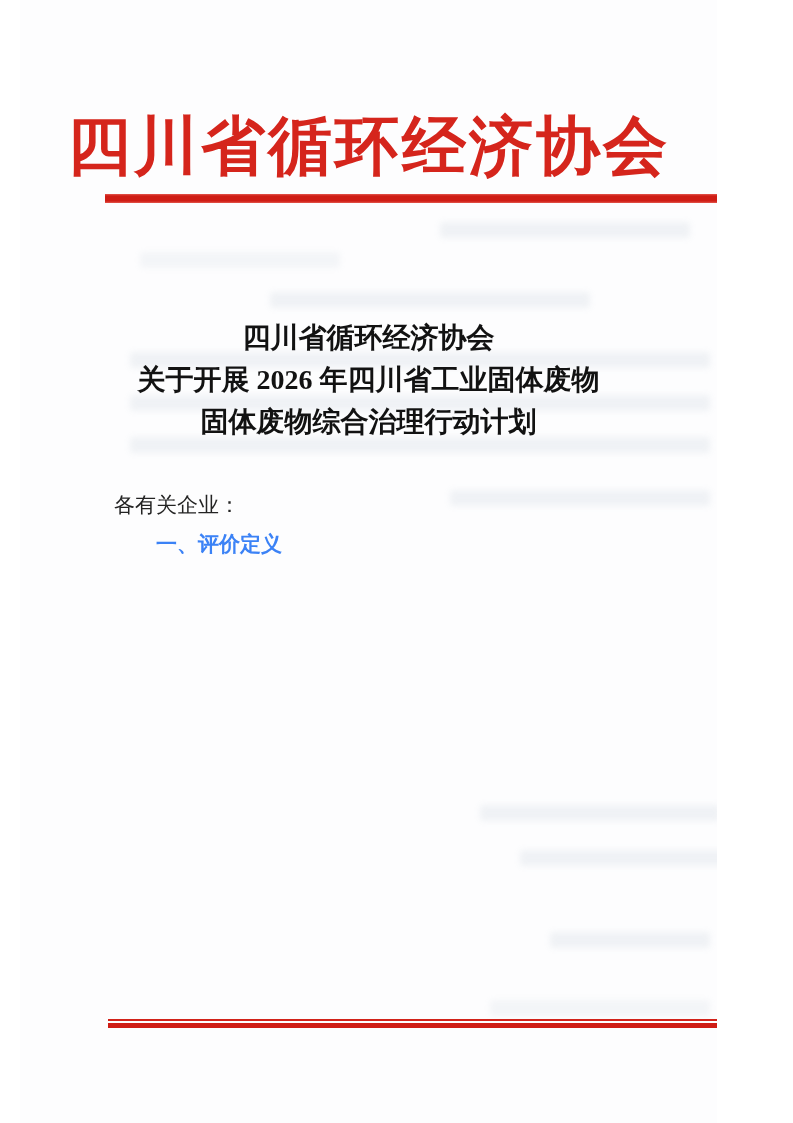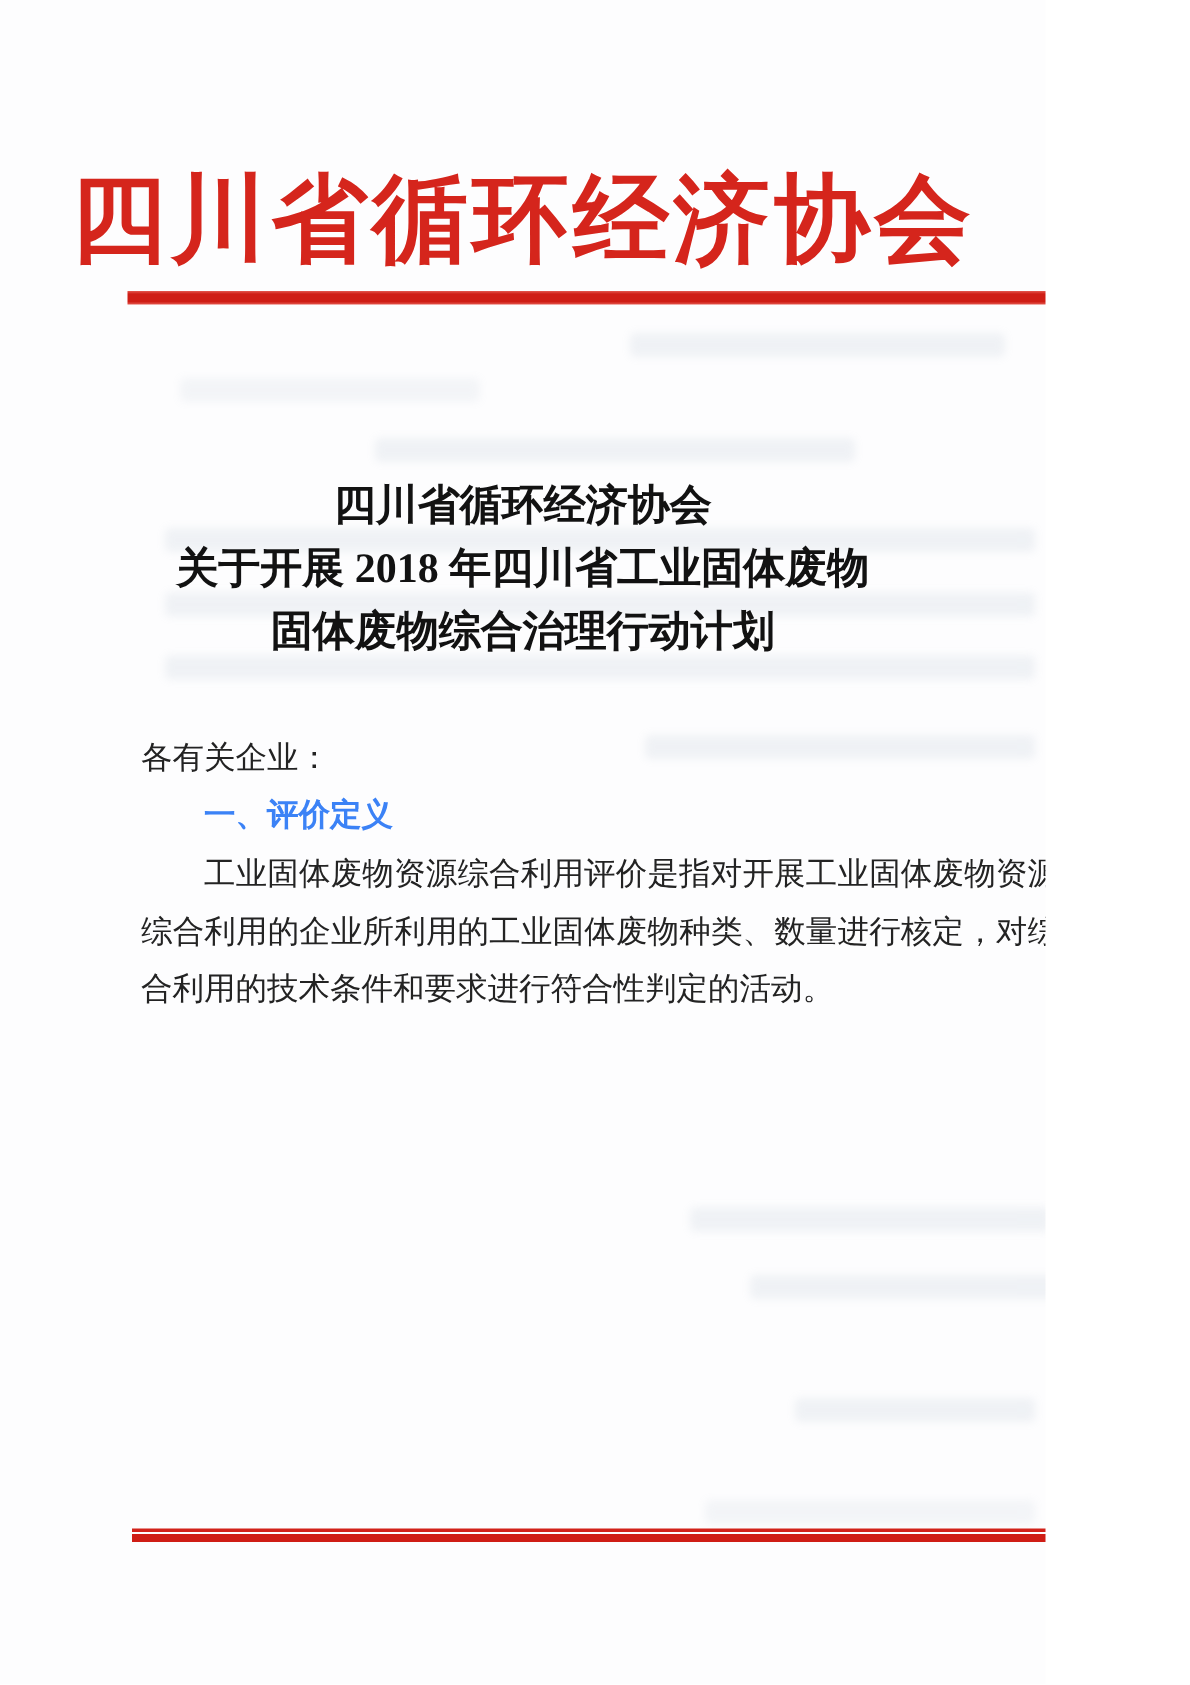--- a/index.html
+++ b/index.html
@@ -2,20 +2,21 @@
 <html><head>
 <meta charset="utf-8">
 <style>
   html,body{margin:0;padding:0;background:#ffffff;}
   .page{
     position:relative;
     width:697px;height:1123px;
     background:#fdfdfe;
     overflow:hidden;
     font-family:"Liberation Serif","DejaVu Serif",serif;
+    margin-left:20px;
   }
   
   .ghost{
     position:absolute;
     height:16px;
     background:#9fb0c2;
     opacity:0.14;
     filter:blur(3px);
     border-radius:3px;
     z-index:0;
@@ -102,25 +103,24 @@
   <div class="ghost" style="top:932px;left:530px;width:160px;"></div>
   <div class="ghost" style="top:1000px;left:470px;width:220px;opacity:0.10;"></div>
 
   <div class="masthead">四川省循环经济协会</div>
 
   <div class="rule-top"></div>
 
 
   <div class="doc-title">
     <div>四川省循环经济协会</div>
-    <div>关于开展 2018 年四川省工业固体废物</div>
+    <div>关于开展 2026 年四川省工业固体废物</div>
     <div>固体废物综合治理行动计划</div>
   </div>
 
   <div class="body-text">
     <p>各有关企业：</p>
     <p class="heading">一、评价定义</p>
-    <p class="indent">工业固体废物资源综合利用评价是指对开展工业固体废物资源综合利用的企业所利用的工业固体废物种类、数量进行核定，对综合利用的技术条件和要求进行符合性判定的活动。</p>
   </div>
 
   <div class="rule-bottom"></div>
 
 </div>
 
 </body></html>

